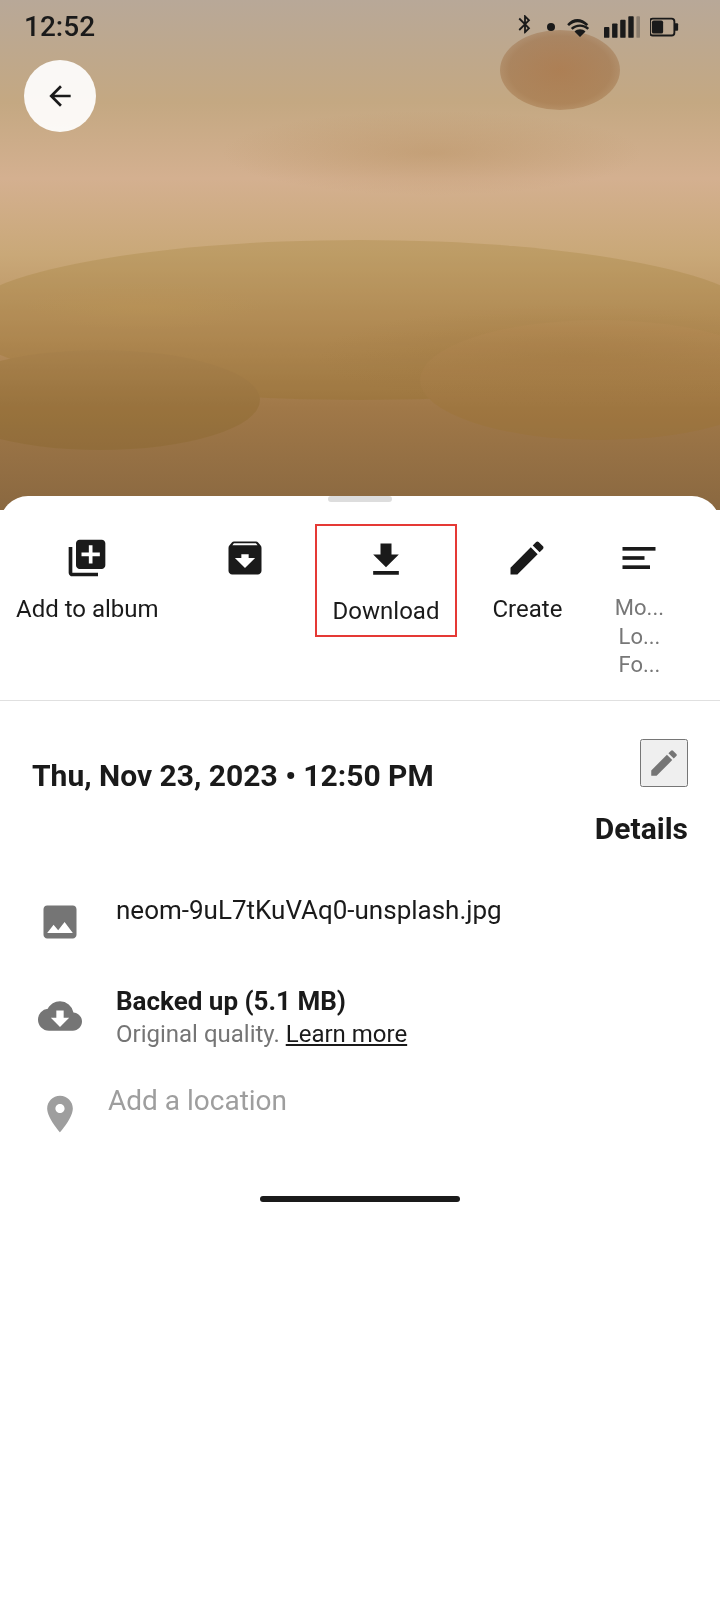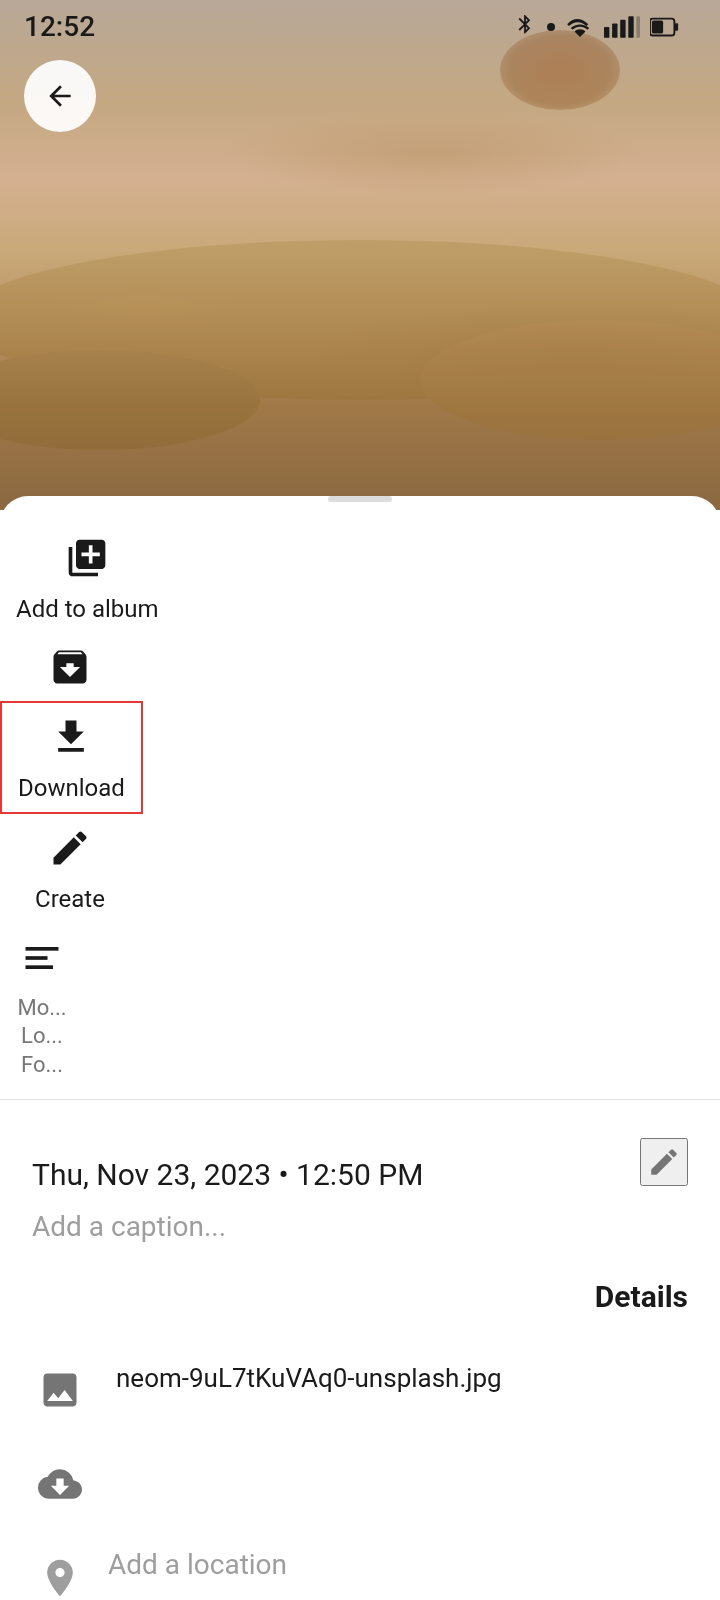--- a/index.html
+++ b/index.html
@@ -106,21 +106,20 @@
       width: 64px;
       height: 6px;
       background: #ddd;
       border-radius: 3px;
       margin: 14px auto 6px auto;
     }
 
     
     .actions-row {
       display: flex;
-      flex-direction: column;
       align-items: flex-start;
       padding: 16px 0 12px 0;
       overflow-x: auto;
       scrollbar-width: none;
     }
     .actions-row::-webkit-scrollbar { display: none; }
 
     .action-item {
       display: flex;
       flex-direction: column;
@@ -167,21 +166,21 @@
     }
 
     .date-row {
       display: flex;
       align-items: center;
       justify-content: space-between;
       margin-bottom: 18px;
     }
     .date-text {
       font-size: 30px;
-      font-weight: 400;
+      font-weight: 700;
       color: #1a1a1a;
       margin-top: 25px;
     }
     .edit-icon-btn {
       width: 48px;
       height: 48px;
       display: flex;
       align-items: center;
       justify-content: center;
       cursor: pointer;
@@ -376,41 +375,47 @@
 
     <div class="date-row">
       <span class="date-text">Thu, Nov 23, 2023 • 12:50 PM</span>
       <button class="edit-icon-btn">
         <svg width="34" height="34" viewBox="0 0 24 24" fill="#757575">
           <path d="M3 17.25V21h3.75L17.81 9.94l-3.75-3.75L3 17.25zM20.71 7.04a1 1 0 000-1.41l-2.34-2.34a1 1 0 00-1.41 0l-1.83 1.83 3.75 3.75 1.83-1.83z"></path>
         </svg>
       </button>
     </div>
 
-    <div class="caption-placeholder">Add a caption...</div>
 
     <div class="details-heading">Details</div>
 
     <div class="detail-row">
       <div class="detail-icon">
         <svg width="44" height="44" viewBox="0 0 24 24" fill="#757575">
           <path d="M21 19V5c0-1.1-.9-2-2-2H5c-1.1 0-2 .9-2 2v14c0 1.1.9 2 2 2h14c1.1 0 2-.9 2-2zM8.5 13.5l2.5 3.01L14.5 12l4.5 6H5l3.5-4.5z"></path>
         </svg>
       </div>
       <div class="detail-content">
         <div class="detail-filename">neom-9uL7tKuVAq0-unsplash.jpg</div>
       </div>
     </div>
 
     <div class="detail-row">
       <div class="detail-icon">
         <svg width="44" height="44" viewBox="0 0 24 24" fill="#757575">
           <path d="M19.35 10.04A7.49 7.49 0 0012 4C9.11 4 6.6 5.64 5.35 8.04A5.994 5.994 0 000 14c0 3.31 2.69 6 6 6h13c2.76 0 5-2.24 5-5 0-2.64-2.05-4.78-4.65-4.96zM17 13l-5 5-5-5h3V9h4v4h3z"></path>
         </svg>
       </div>
+      <div class="detail-content">
+        <div class="detail-backup-title">Backed up (5.1 MB)</div>
+        <div class="detail-backup-sub">
+          <span>Original quality.</span>
+          <a href="#">Learn more</a>
+        </div>
+      </div>
     </div>
 
     <div class="detail-row" style="cursor:pointer;gap:20px;">
       <div class="detail-icon">
         <svg width="44" height="44" viewBox="0 0 24 24" fill="#9e9e9e">
           <path d="M12 2C8.13 2 5 5.13 5 9c0 5.25 7 13 7 13s7-7.75 7-13c0-3.87-3.13-7-7-7zm0 9.5c-1.38 0-2.5-1.12-2.5-2.5s1.12-2.5 2.5-2.5 2.5 1.12 2.5 2.5-1.12 2.5-2.5 2.5z"></path>
         </svg>
       </div>
       <div class="detail-content">
         <div class="detail-location">Add a location</div>

